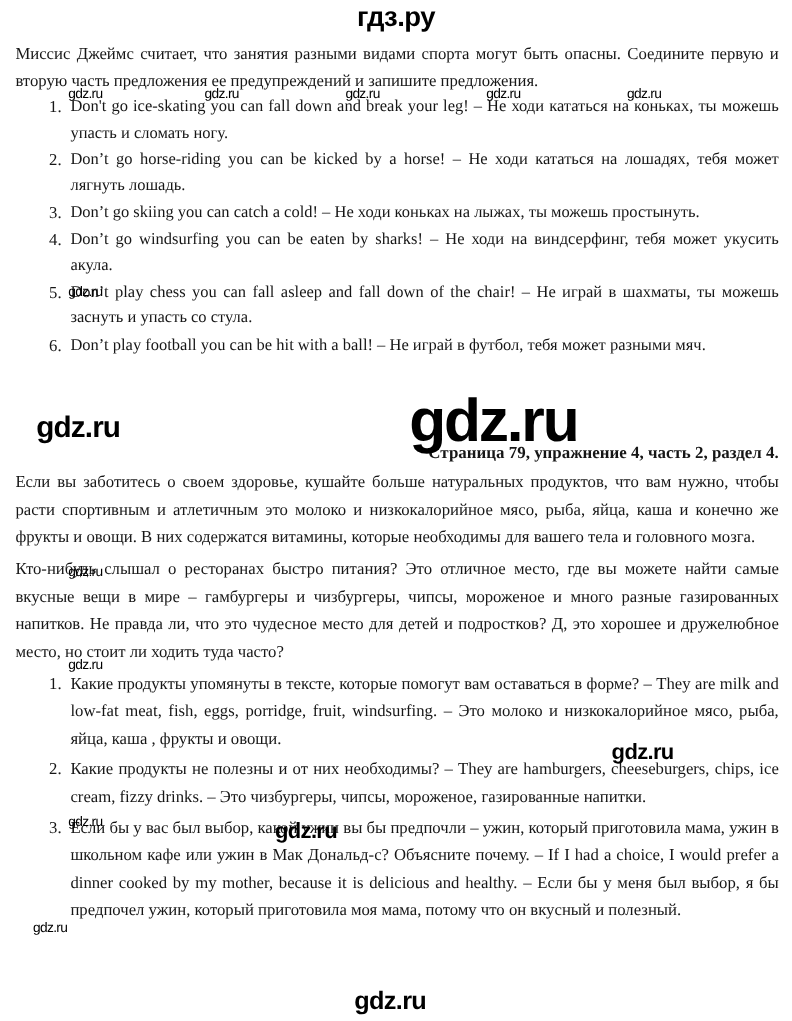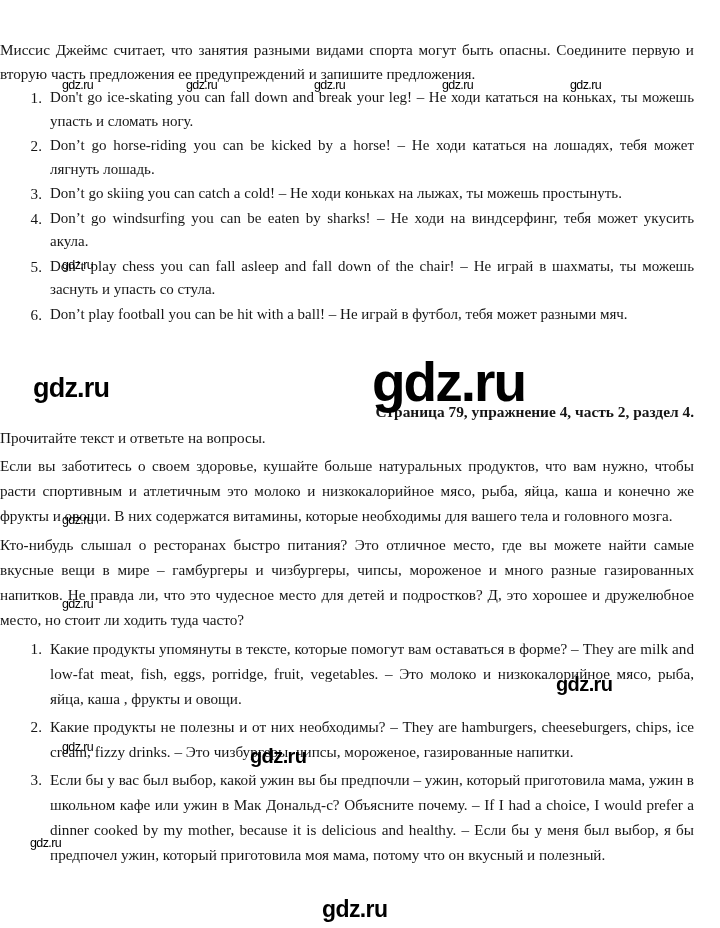--- a/index.html
+++ b/index.html
@@ -33,21 +33,21 @@
     font-family: "Liberation Sans", "DejaVu Sans", sans-serif;
     font-weight: bold;
     font-size: 25px;
     letter-spacing: -0.5px;
     color: #000;
   }
 
   
   .content {
     position: absolute;
-    left: 0;
+    left: 14px;
     top: 38px;
     width: 694px;
   }
 
   p.para {
     margin: 0 0 1px 0;
     font-size: 15.2px;
     line-height: 23.5px;
     text-align: justify;
     text-justify: inter-word;
@@ -164,46 +164,46 @@
     font-size: 23px;
     font-weight: bold;
     letter-spacing: -0.6px;
   }
 </style>
 </head>
 <body>
 
 <div class="page">
 
+  <div class="brand-header">гдз.ру</div>
 
   <div class="content">
 
     <p class="para intro">Миссис Джеймс считает, что занятия разными видами спорта могут быть опасны. Соедините первую и вторую часть предложения ее предупреждений и запишите предложения.</p>
 
     <ol class="numlist">
       <li>Don't go ice-skating you can fall down and break your leg! – Не ходи кататься на коньках, ты можешь упасть и сломать ногу.</li>
       <li>Don’t go horse-riding you can be kicked by a horse! – Не ходи кататься на лошадях, тебя может лягнуть лошадь.</li>
       <li>Don’t go skiing you can catch a cold! – Не ходи коньках на лыжах, ты можешь простынуть.</li>
       <li>Don’t go windsurfing you can be eaten by sharks! – Не ходи на виндсерфинг, тебя может укусить акула.</li>
       <li>Don’t play chess you can fall asleep and fall down of the chair! – Не играй в шахматы, ты можешь заснуть и упасть со стула.</li>
       <li>Don’t play football you can be hit with a ball! – Не играй в футбол, тебя может разными мяч.</li>
     </ol>
 
     <div class="spacer-big"></div>
 
     <h2 class="section-title">Страница 79, упражнение 4, часть 2, раздел 4.</h2>
 
-    <p class="prompt-line">Прочитайте текст и ответьте на вопросы.</p>
 
     <p class="body-para">Если вы заботитесь о своем здоровье, кушайте больше натуральных продуктов, что вам нужно, чтобы расти спортивным и атлетичным это молоко и низкокалорийное мясо, рыба, яйца, каша и конечно же фрукты и овощи. В них содержатся витамины, которые необходимы для вашего тела и головного мозга.</p>
 
     <p class="body-para">Кто-нибудь слышал о ресторанах быстро питания? Это отличное место, где вы можете найти самые вкусные вещи в мире – гамбургеры и чизбургеры, чипсы, мороженое и много разные газированных напитков. Не правда ли, что это чудесное место для детей и подростков? Д, это хорошее и дружелюбное место, но стоит ли ходить туда часто?</p>
 
     <ol class="qlist">
-      <li>Какие продукты упомянуты в тексте, которые помогут вам оставаться в форме? – They are milk and low-fat meat, fish, eggs, porridge, fruit, vegetables. – Это молоко и низкокалорийное мясо, рыба, яйца, каша , фрукты и овощи.</li>
+      <li>Какие продукты упомянуты в тексте, которые помогут вам оставаться в форме? – They are milk and low-fat meat, fish, eggs, porridge, fruit, windsurfing. – Это молоко и низкокалорийное мясо, рыба, яйца, каша , фрукты и овощи.</li>
       <li>Какие продукты не полезны и от них необходимы? – They are hamburgers, cheeseburgers, chips, ice cream, fizzy drinks. – Это чизбургеры, чипсы, мороженое, газированные напитки.</li>
       <li>Если бы у вас был выбор, какой ужин вы бы предпочли – ужин, который приготовила мама, ужин в школьном кафе или ужин в Мак Дональд-с? Объясните почему. – If I had a choice, I would prefer a dinner cooked by my mother, because it is delicious and healthy. – Если бы у меня был выбор, я бы предпочел ужин, который приготовила моя мама, потому что он вкусный и полезный.</li>
     </ol>
 
   </div>
 
   <div class="wm wm-sm" style="left:62px;  top:78px;">gdz.ru</div>
   <div class="wm wm-sm" style="left:186px; top:78px;">gdz.ru</div>
   <div class="wm wm-sm" style="left:314px; top:78px;">gdz.ru</div>
   <div class="wm wm-sm" style="left:442px; top:78px;">gdz.ru</div>

